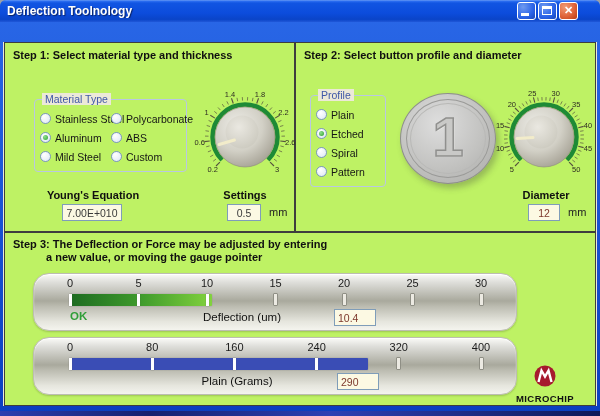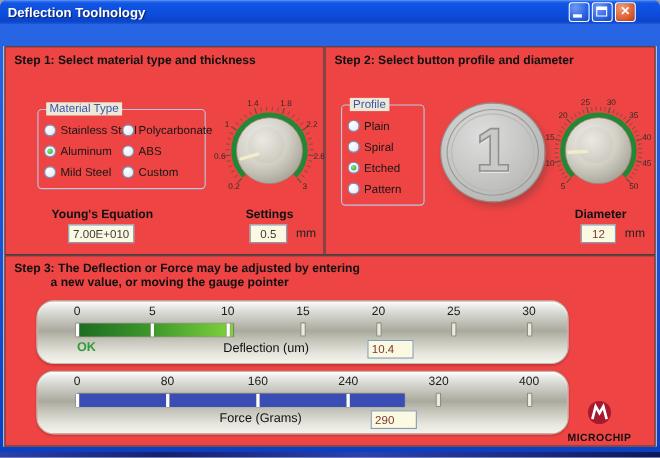--- a/index.html
+++ b/index.html
@@ -15,21 +15,21 @@
   .tbtn.min,.tbtn.max{background:radial-gradient(circle at 30% 25%,#6f9af0,#2b63e8 60%,#1747b8);}
   .tbtn.close{background:radial-gradient(circle at 30% 25%,#f09b75,#e0653a 55%,#b93c13);}
   .g-min{position:absolute;left:3px;bottom:3px;width:8px;height:3px;background:#fff;}
   .g-max{position:absolute;left:3px;top:3px;width:10px;height:9px;border:1px solid #fff;border-top-width:3px;box-sizing:border-box;}
   .g-close{color:#fff;font-size:11px;font-weight:bold;position:absolute;left:0;right:0;top:1px;text-align:center;}
   
   .menubar{position:absolute;top:22px;left:3px;right:3px;height:20px;background:#ece9d8;display:flex;align-items:center;padding-left:8px;gap:4px;}
   .menu-item{font-size:11px;color:#111;padding:2px 9px;}
   
   .client{position:absolute;top:42px;left:3px;right:3px;bottom:10px;background:#ece9d8;}
-  .panel{position:absolute;background:#ef4444;border:1px solid #3e3e3e;box-sizing:border-box;}
+  .panel{position:absolute;background:#bef264;border:1px solid #3e3e3e;box-sizing:border-box;}
   .p-step1{left:1px;top:0;width:291px;height:190px;}
   .p-step2{left:292px;top:0;width:301px;height:190px;}
   .p-step3{left:1px;top:190px;width:592px;height:174px;}
   .step-title{position:absolute;left:8px;font-size:11px;font-weight:bold;color:#101010;white-space:nowrap;}
   .t1{top:6px;}
   .t3a{top:5px;} .t3b{top:18px;left:41px;}
   
   .groupbox{position:absolute;border:1px solid #b9c7e2;border-radius:4px;box-sizing:border-box;}
   .gb-mat{left:29px;top:56px;width:153px;height:73px;}
   .gb-prof{left:14px;top:52px;width:76px;height:92px;}
@@ -220,26 +220,26 @@
       <div class="step-title t1">Step 2: Select button profile and diameter</div>
       <div class="groupbox gb-prof">
         <span class="gb-label">Profile</span>
         <div class="radio-cols" id="profile-options">
             <div class="radio-col">
               <label class="radio-row">
                 <span class="rb"></span>
                 <span class="rb-t">Plain</span>
               </label>
               <label class="radio-row">
-                <span class="rb"></span>
-                <span class="rb-t">Spiral</span>
-              </label>
-              <label class="radio-row">
                 <span class="rb sel"></span>
                 <span class="rb-t">Etched</span>
+              </label>
+              <label class="radio-row">
+                <span class="rb"></span>
+                <span class="rb-t">Spiral</span>
               </label>
               <label class="radio-row">
                 <span class="rb"></span>
                 <span class="rb-t">Pattern</span>
               </label>
             </div>
           </div>
       </div>
       <div class="coin">
         <span class="coin-num">1</span>
@@ -358,21 +358,21 @@
             <div class="gtick on" style="left: 116.7px;"></div>
             <div class="gtick-label" style="left: 182.4px;">160</div>
             <div class="gtick on" style="left: 198.9px;"></div>
             <div class="gtick-label" style="left: 264.6px;">240</div>
             <div class="gtick on" style="left: 281.1px;"></div>
             <div class="gtick-label" style="left: 346.8px;">320</div>
             <div class="gtick off" style="left: 362.3px;"></div>
             <div class="gtick-label" style="left: 429px;">400</div>
             <div class="gtick off" style="left: 444.5px;"></div>
           </div>
-        <div class="gauge-axis">Force (Grams)</div>
+        <div class="gauge-axis">Plain (Grams)</div>
         <input class="tbox gauge-box val-red" value="290" style="">
       </div>
 
       <div class="brand">
         <svg width="30" height="25" viewBox="0 0 30 25">
           <circle cx="15" cy="12" r="10.5" fill="#a6192e"></circle>
           <path d="M8.5 18 L11.5 6.5 L15 12.5 L18.5 6.5 L21.5 18" fill="none" stroke="#fff" stroke-width="2.4" stroke-linejoin="miter"></path>
         </svg>
         <div class="brand-name">MICROCHIP</div>
       </div>

